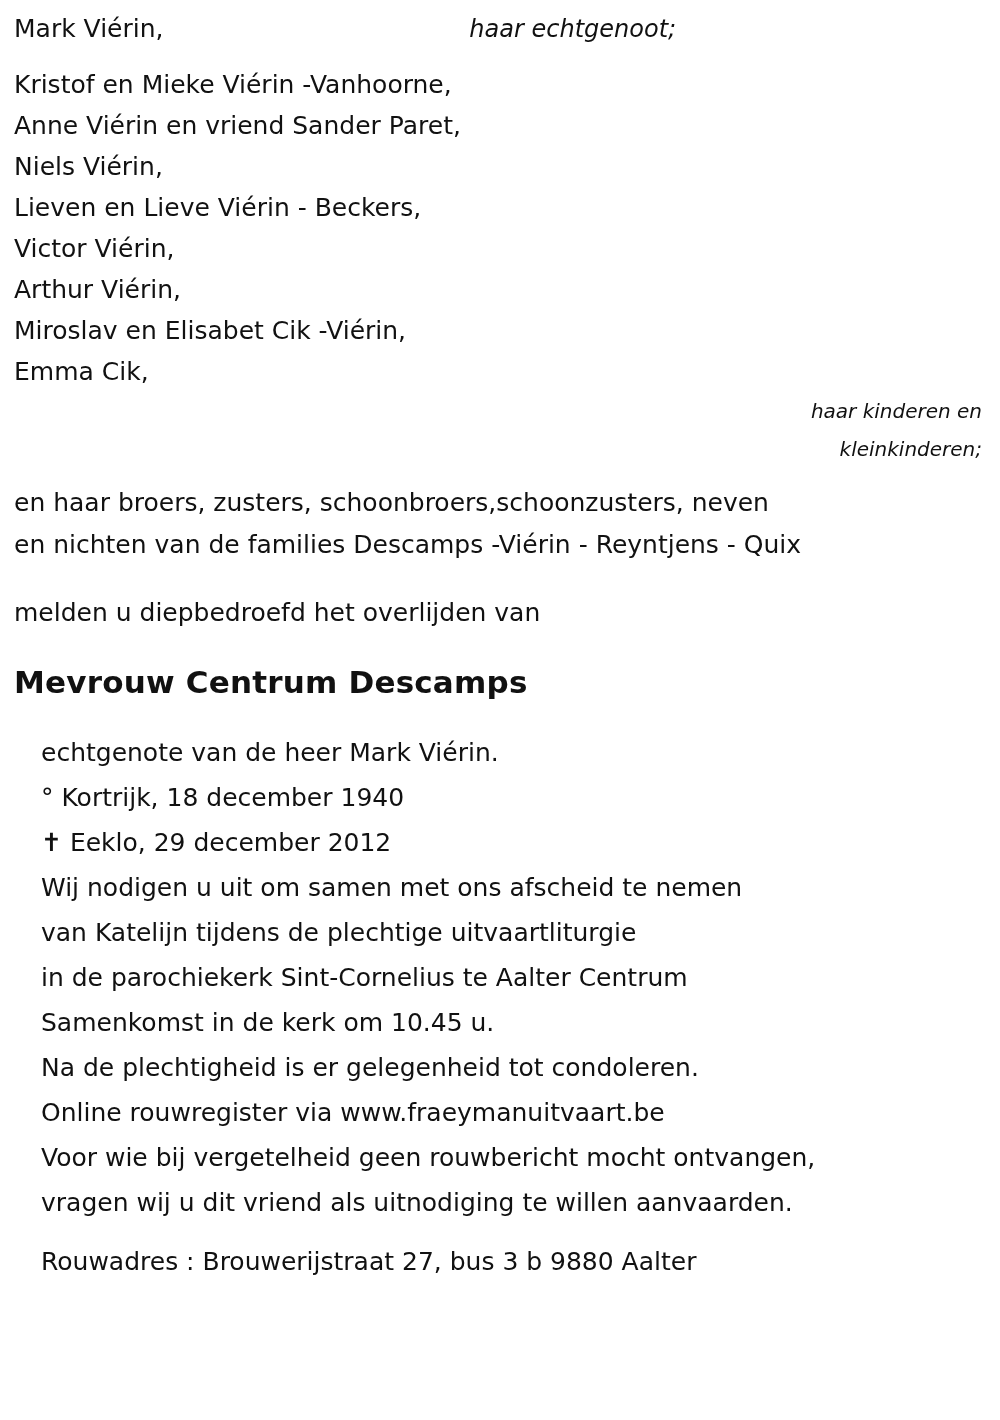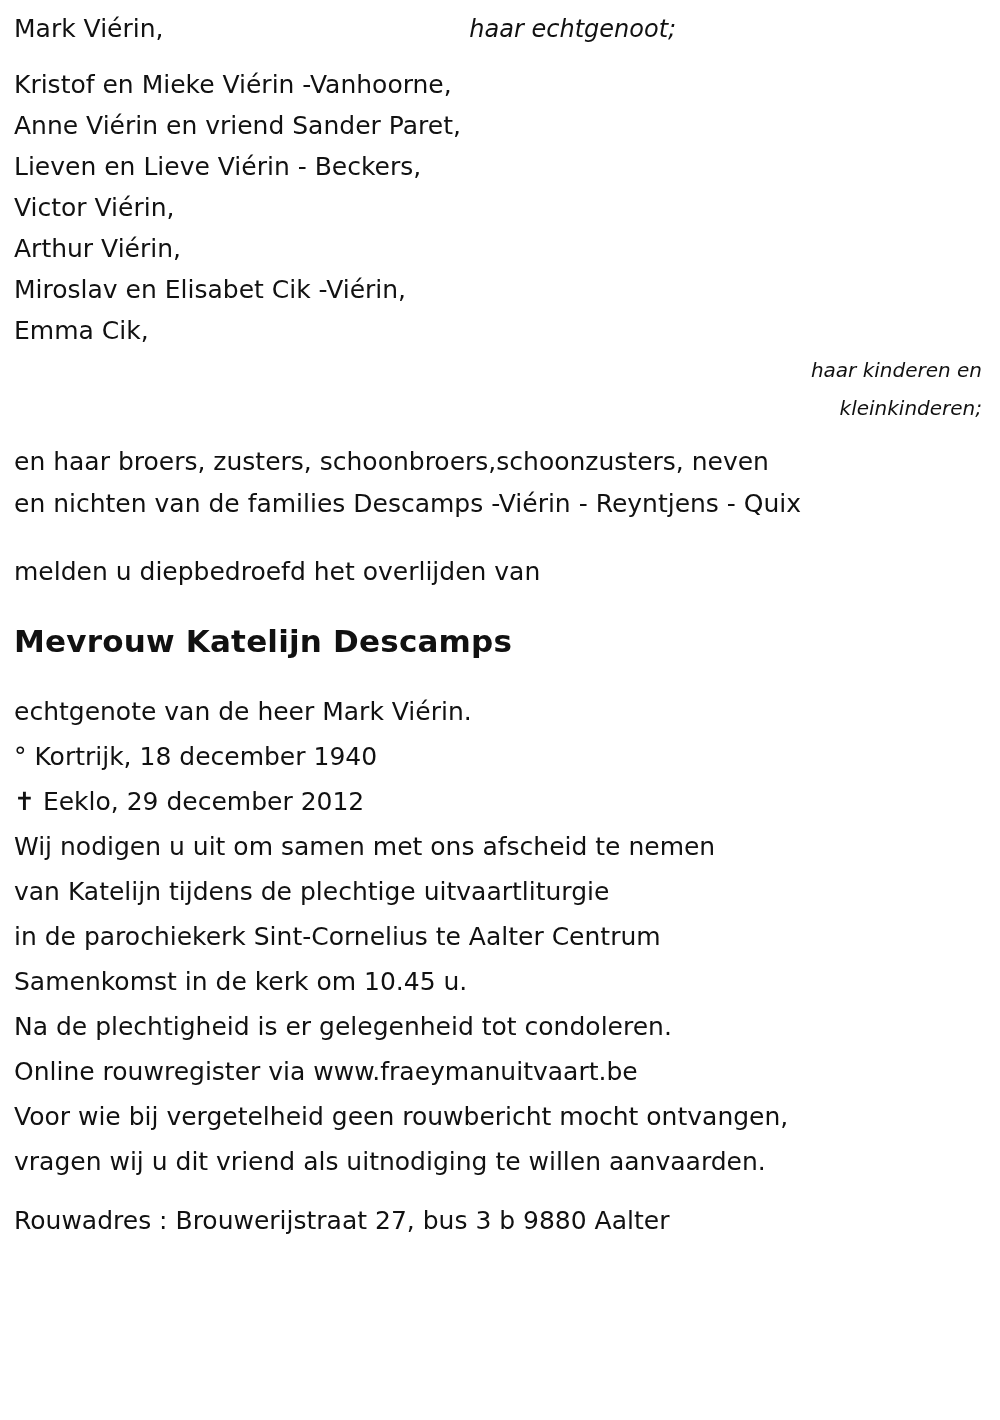--- a/index.html
+++ b/index.html
@@ -54,40 +54,42 @@
     font-style: italic;
     line-height: 38px;
     text-align: right;
     white-space: pre;
     padding-right: 4px;
   }
   .detail {
     font-size: 25px;
     line-height: 45px;
     white-space: pre;
+    margin-left: 27px;
   }
   .detail b { font-weight: bold; }
   .dagger { font-weight: bold; }
   .names-group .line { line-height: 41px; }
 </style>
 </head>
 <body>
 
 <div class="page">
 
   <div class="row-split">
     <div class="line">Mark Viérin,</div>
     <div class="right-italic">haar echtgenoot;</div>
   </div>
 
   <div class="gap-sm"></div>
 
   <div class="names-group">
     <div class="line">Kristof en Mieke Viérin -Vanhoorne,</div>
     <div class="line">Anne Viérin en vriend Sander Paret,</div>
+    <div class="line">Niels Viérin,</div>
     <div class="line">Lieven en Lieve Viérin - Beckers,</div>
     <div class="line">Victor Viérin,</div>
     <div class="line">Arthur Viérin,</div>
     <div class="line">Miroslav en Elisabet Cik -Viérin,</div>
     <div class="line">Emma Cik,</div>
   </div>
 
   <div>
     <div class="kin-caption">haar kinderen en</div>
     <div class="kin-caption">kleinkinderen;</div>
@@ -99,21 +101,21 @@
     <div class="line">en haar broers, zusters, schoonbroers,schoonzusters, neven</div>
     <div class="line">en nichten van de families Descamps -Viérin - Reyntjens - Quix</div>
   </div>
 
   <div class="gap-md"></div>
 
   <div class="line">melden u diepbedroefd het overlijden van</div>
 
   <div class="gap-md"></div>
 
-  <div class="deceased-name">Mevrouw Katelijn Descamps</div>
+  <div class="deceased-name">Mevrouw Centrum Descamps</div>
 
   <div class="gap-md"></div>
 
   <div>
     <div class="detail">echtgenote van de heer Mark Viérin.</div>
     <div class="detail"><span>°</span><span> Kortrijk, 18 december 1940</span></div>
     <div class="detail"><span class="dagger">✝</span><span> Eeklo, 29 december 2012</span></div>
     <div class="detail">Wij nodigen u uit om samen met ons afscheid te nemen</div>
     <div class="detail">van Katelijn tijdens de plechtige uitvaartliturgie</div>
     <div class="detail">in de parochiekerk Sint-Cornelius te Aalter Centrum</div>

